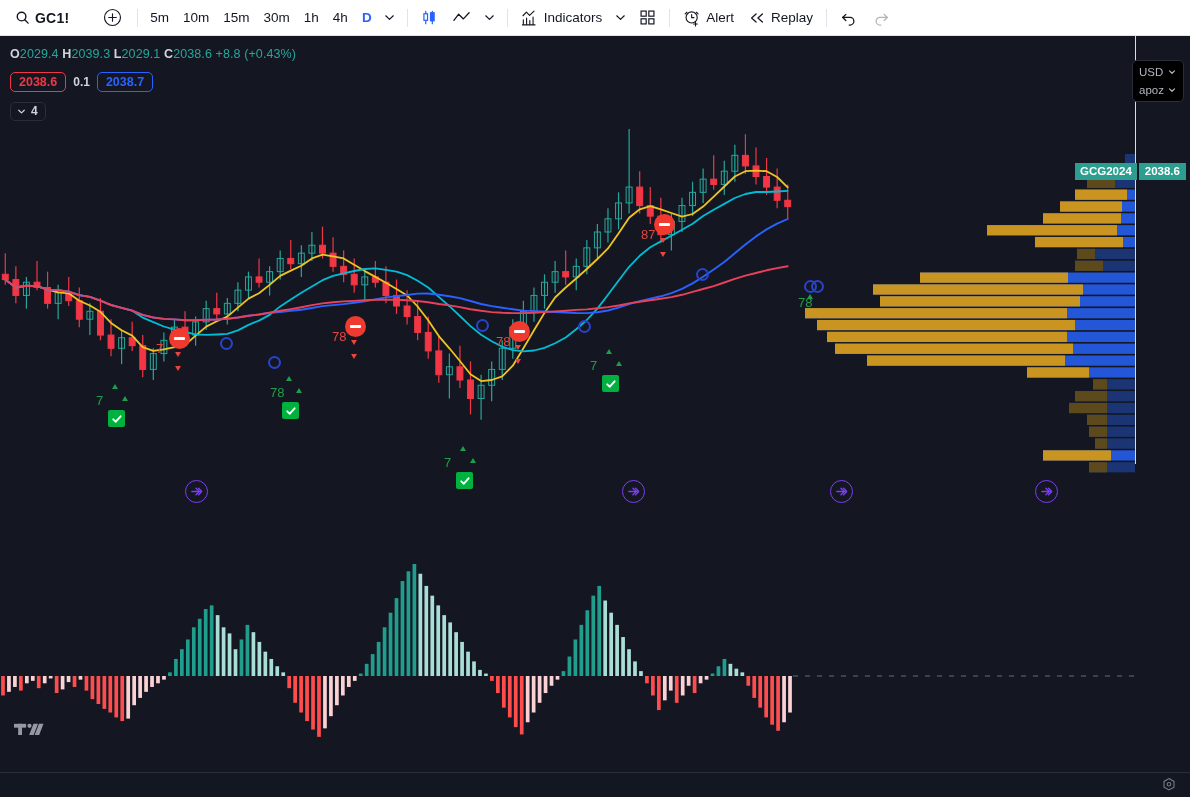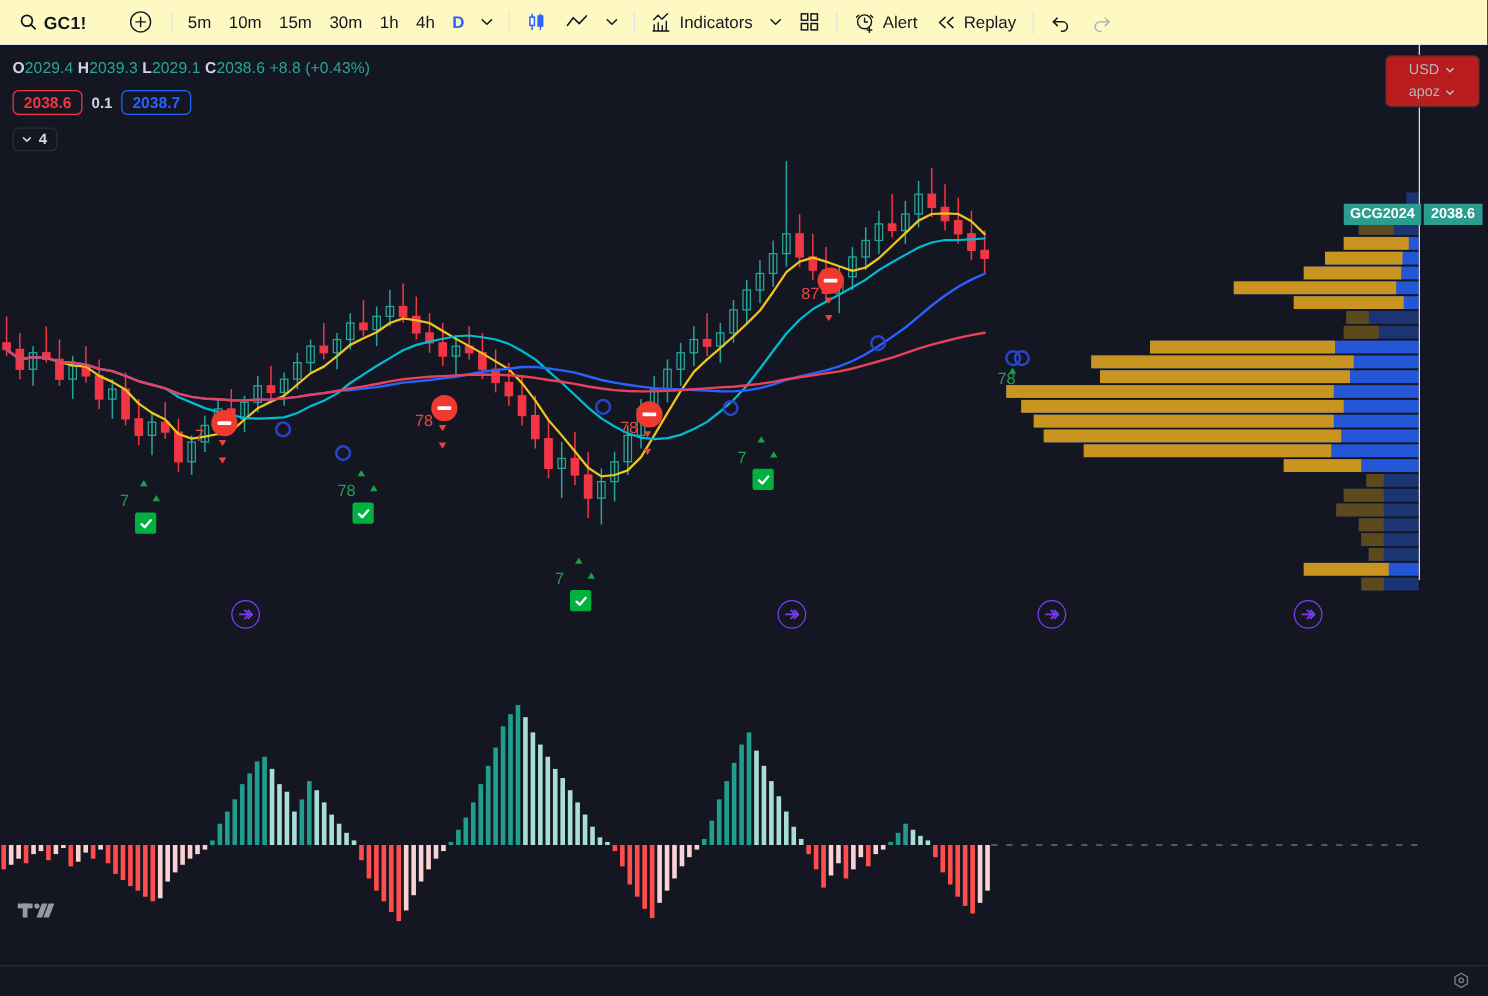--- a/index.html
+++ b/index.html
@@ -8,21 +8,21 @@
     font-family: "Liberation Sans", sans-serif;
     background: #131722;
     overflow: hidden;
   }
   #app { position: relative; width: 1190px; height: 797px; }
 
   
   .toolbar {
     position: absolute; left: 0; top: 0;
     width: 1190px; height: 36px;
-    background: #fef9c3;
+    background: #ffffff;
     border-bottom: 1px solid #e0e3eb;
     display: flex; align-items: center;
     padding: 0 8px;
     gap: 0px;
   }
   .tb-btn {
     display: flex; align-items: center; justify-content: center;
     gap: 5px;
     height: 28px; padding: 0 7px;
     border-radius: 4px;
@@ -59,23 +59,23 @@
   .row2 { display: flex; align-items: center; gap: 7px; margin-top: 11px; }
   .pill { border-radius: 5px; padding: 2px 8px; font-size: 12.5px; font-weight: 700; }
   .pill.bid { border: 1px solid #f23645; color: #f23645; }
   .pill.ask { border: 1px solid #2962ff; color: #2962ff; }
   .spread { color: #d1d4dc; font-size: 12px; font-weight: 700; }
   .row3 { margin-top: 10px; display: inline-flex; align-items: center; gap: 4px;
           border: 1px solid #2a2e39; border-radius: 5px; padding: 1px 7px 2px 5px;
           color: #d1d4dc; font-size: 12px; font-weight: 700; }
 
   
-  .cur-box { position: absolute; right: 6px; top: 8px; z-index: 30;
+  .cur-box { position: absolute; right: 6px; top: 24px; z-index: 30;
              border: 1px solid #2a2e39; border-radius: 5px;
-             background: #b91c1c; padding: 2px 12px; }
+             background: #000000; padding: 2px 0; }
   .cur-item { display: flex; align-items: center; justify-content: space-between;
               gap: 3px; padding: 3px 6px; color: #b2b5be; font-size: 11.5px;
               cursor: pointer; border-radius: 3px; }
 
   
   .price-tag { position: absolute; display: flex; align-items: center;
                height: 17px; z-index: 25; }
   .tag-sym { background: #2b9e8f; color: #fff; font-size: 11.5px; font-weight: 700;
              padding: 0 5px; height: 17px; display: flex; align-items: center; }
   .tag-val { background: #2b9e8f; color: #fff; font-size: 11.5px; font-weight: 700;

